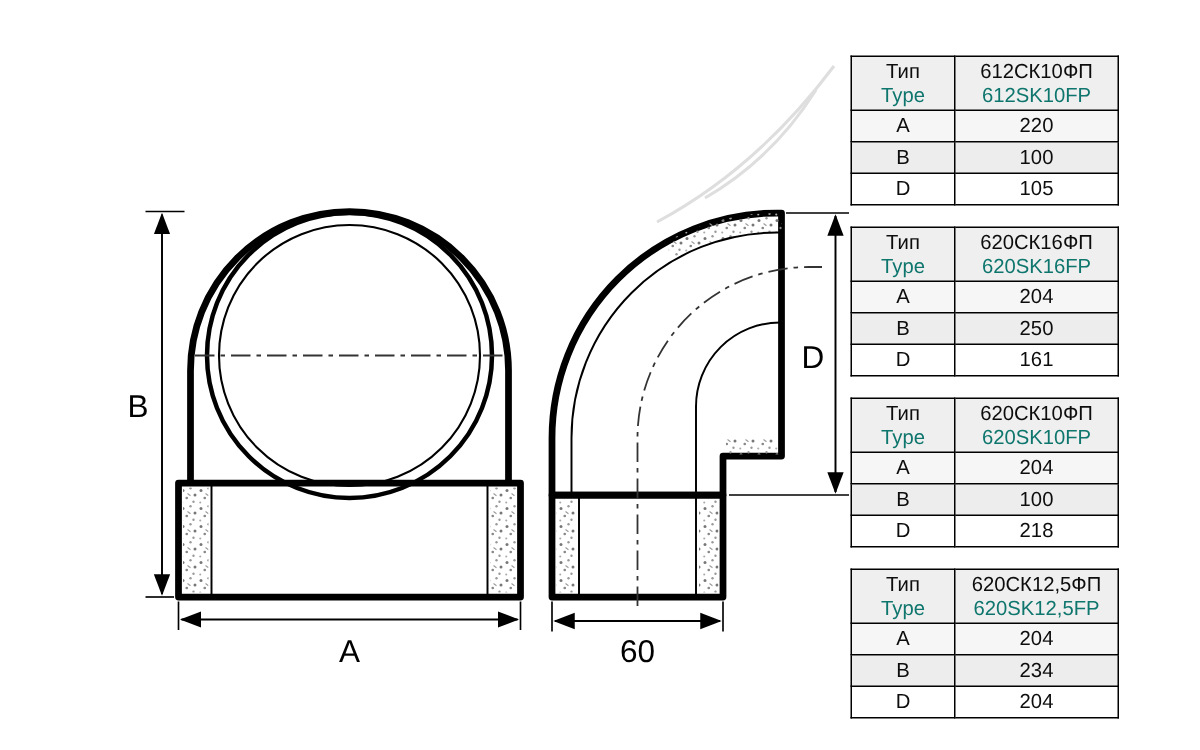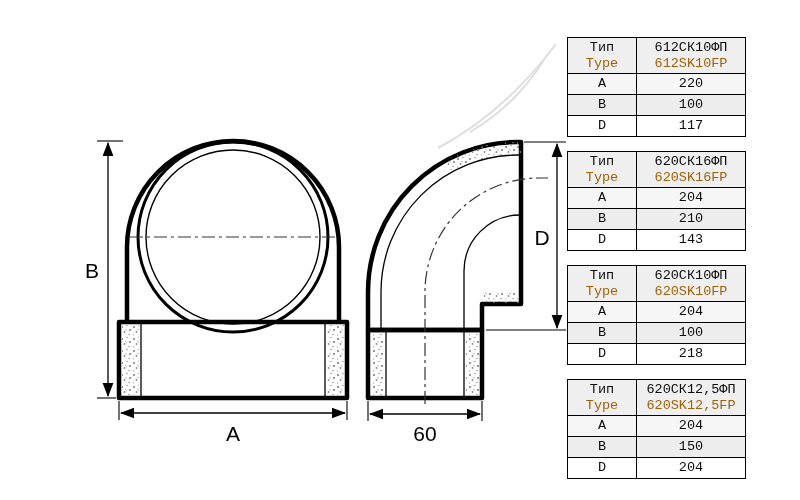--- a/index.html
+++ b/index.html
@@ -10,30 +10,30 @@
   .drawing-wrap { position:absolute; left:0; top:0; width:570px; height:500px; }
   .tables-wrap { position:absolute; left:567px; top:37px; width:176px; }
 
   table.spec-table {
     border-collapse:collapse; width:172px; table-layout:fixed;
     font-family:"Liberation Sans", sans-serif; font-size:13.5px; color:#0d0d0d;
     margin:0 0 14px 0; background:#fff; border:1.5px solid #000;
   }
   table.spec-table td {
     border:1px solid #000; text-align:center; vertical-align:middle;
-    padding:1px 2px; height:18px; line-height:1.15;font-family:Liberation Mono, monospace;
+    padding:1px 2px; height:18px; line-height:1.15;
   }
   table.spec-table tr.hdr td { height:30px; padding:2px; }
   table.spec-table td.c1 { width:64px; }
   table.spec-table td.c2 { width:104px; }
   tr.hdr   { background:#efefef; }
   tr.row-0 { background:#f6f6f6; }
   tr.row-1 { background:#ededed; }
   tr.row-2 { background:#ffffff; }
-  .gray { color:#a16207; }
+  .gray { color:#0f766e; }
 
   .dim {
     font-family:"Liberation Sans", sans-serif; font-size:21px;
     fill:#000; text-anchor:middle;
   }
   .thick { stroke:#000; stroke-width:4.5; fill:none; stroke-linejoin:round; }
   .thin  { stroke:#000; stroke-width:1.3; fill:none; }
   .cline { stroke:#333; stroke-width:1.2; fill:none; stroke-dasharray:13 4 3 4; }
   .dimln { stroke:#000; stroke-width:1.3; fill:none; }
   .extln { stroke:#000; stroke-width:1.1; fill:none; }
@@ -139,21 +139,21 @@
       <tr class="row-0">
         <td class="c1">A</td>
         <td class="c2">220</td>
       </tr>
       <tr class="row-1">
         <td class="c1">B</td>
         <td class="c2">100</td>
       </tr>
       <tr class="row-2">
         <td class="c1">D</td>
-        <td class="c2">117</td>
+        <td class="c2">105</td>
       </tr>
     </tbody>
       </table>
 
     <table class="spec-table">
       <tbody>
           <tr class="hdr">
         <td class="c1">
           <div>Тип</div>
           <div class="gray">Type</div>
@@ -162,25 +162,25 @@
           <div>620СК16ФП</div>
           <div class="gray">620SK16FP</div>
         </td>
       </tr>
       <tr class="row-0">
         <td class="c1">A</td>
         <td class="c2">204</td>
       </tr>
       <tr class="row-1">
         <td class="c1">B</td>
-        <td class="c2">210</td>
-      </tr>
-      <tr class="row-2">
-        <td class="c1">D</td>
-        <td class="c2">143</td>
+        <td class="c2">250</td>
+      </tr>
+      <tr class="row-2">
+        <td class="c1">D</td>
+        <td class="c2">161</td>
       </tr>
     </tbody>
       </table>
 
     <table class="spec-table">
       <tbody>
           <tr class="hdr">
         <td class="c1">
           <div>Тип</div>
           <div class="gray">Type</div>
@@ -216,21 +216,21 @@
           <div>620СК12,5ФП</div>
           <div class="gray">620SK12,5FP</div>
         </td>
       </tr>
       <tr class="row-0">
         <td class="c1">A</td>
         <td class="c2">204</td>
       </tr>
       <tr class="row-1">
         <td class="c1">B</td>
-        <td class="c2">150</td>
+        <td class="c2">234</td>
       </tr>
       <tr class="row-2">
         <td class="c1">D</td>
         <td class="c2">204</td>
       </tr>
     </tbody>
       </table>
 
   </div>
 </div>

